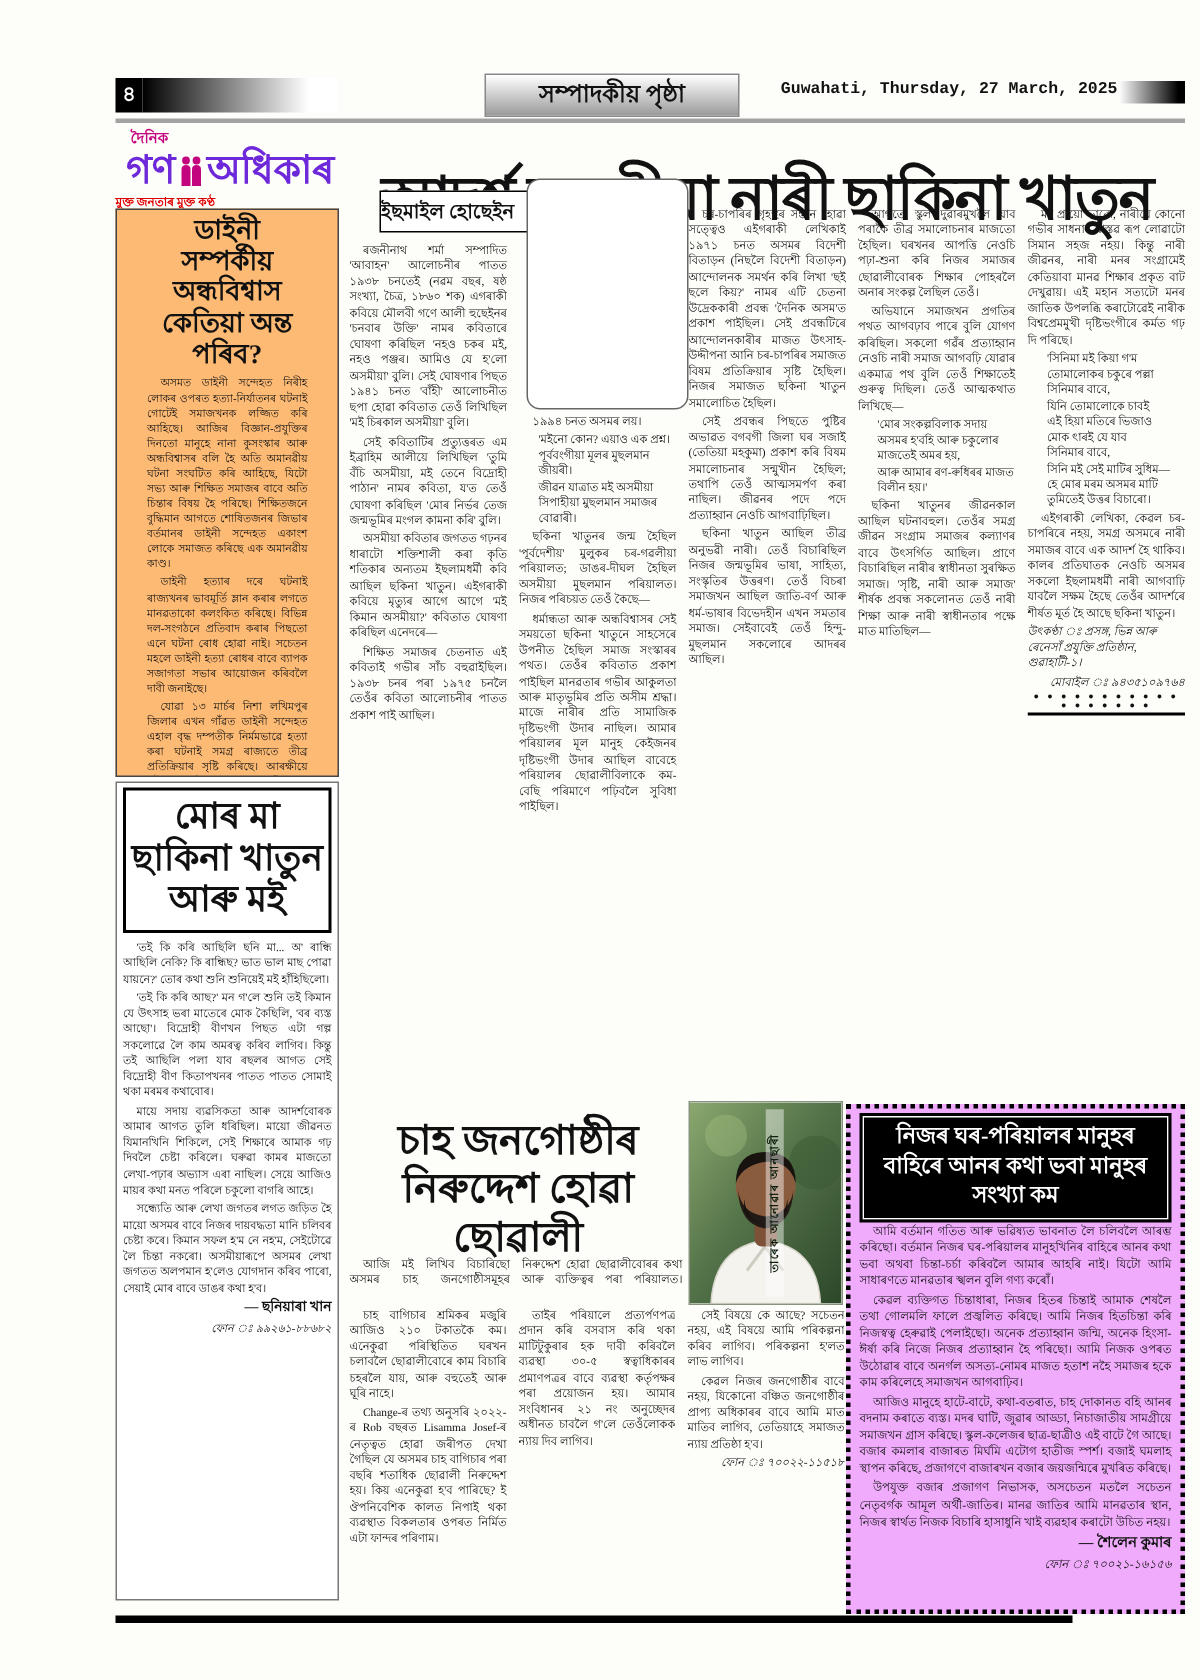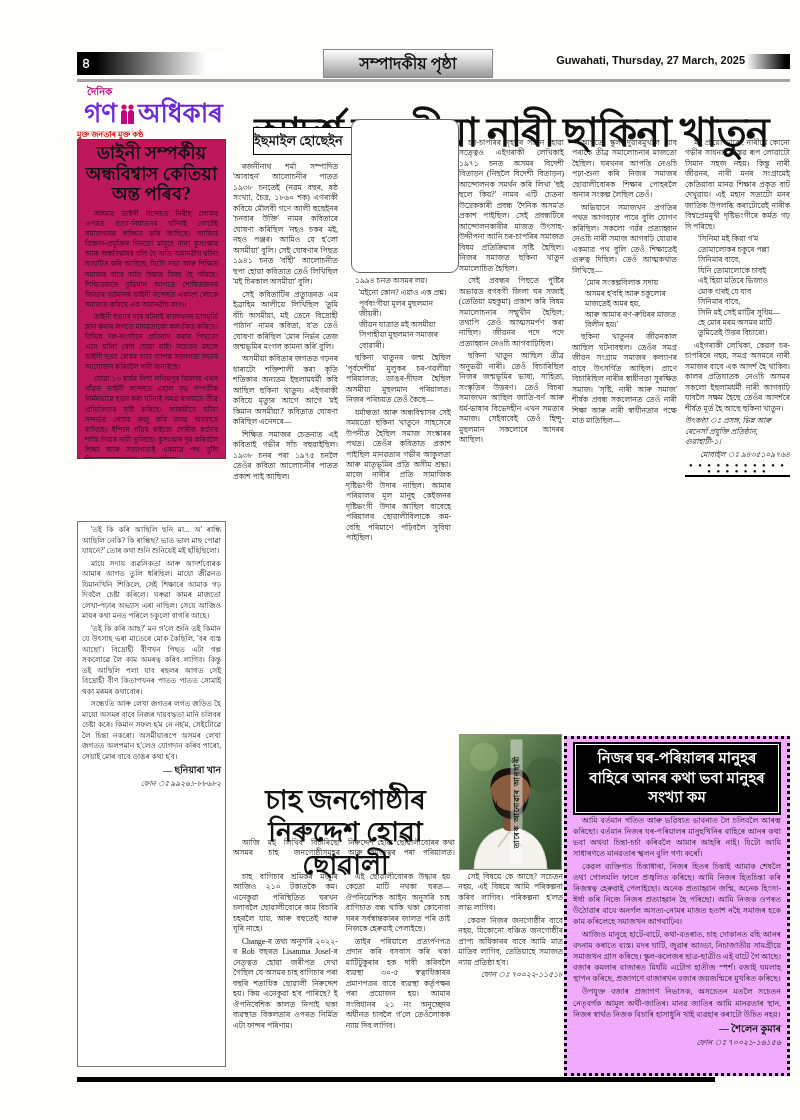--- a/index.html
+++ b/index.html
@@ -7,21 +7,21 @@
         font-family:"Liberation Serif","DejaVu Serif",serif;color:#111;overflow:hidden;}
   
   .pgnum{position:absolute;left:77px;top:52px;width:18px;height:23px;background:#000;color:#fff;
          font-weight:bold;font-size:14px;text-align:center;line-height:23px;}
   .gradbar-l{position:absolute;left:95px;top:52px;width:130px;height:23px;
              background:linear-gradient(to right,#000 0%,#fff 85%);}
   .section-box{position:absolute;left:323px;top:49px;width:168px;height:27px;
                background:linear-gradient(#ffffff,#9a9a9a);border:1px solid #888;
                font-weight:bold;font-size:16px;text-align:center;line-height:27px;}
   .dateline{position:absolute;left:520px;top:54px;width:225px;text-align:right;
-            font-family:Liberation Sans, sans-serif;font-weight:bold;font-size:11px;}
+            font-family:Liberation Mono, monospace;font-weight:bold;font-size:11px;}
   .gradbar-r{position:absolute;left:746px;top:54px;width:44px;height:15px;
              background:linear-gradient(to right,#fff 0%,#000 90%);}
   .hdr-rule{position:absolute;left:77px;top:79px;width:713px;height:3px;background:#a3a3a3;}
   
   .masthead{position:absolute;left:77px;top:84px;width:153px;}
   .dainik{display:block;margin-left:10px;color:#c4067e;font-weight:bold;font-size:10px;}
   .brand{display:flex;align-items:center;justify-content:center;gap:2px;color:#6d28d9;
          font-weight:900;font-size:26px;line-height:1;}
   .brand svg{display:block;}
   .tagline{color:#e00000;font-weight:bold;font-size:8px;text-align:left;margin:1px 4px 0 0;}
@@ -41,32 +41,32 @@
   
   .blk{margin:0 0 2px 0;}
   .blk.p{text-indent:9px;text-align:justify;}
   .blk.poem{white-space:pre-line;text-align:left;padding-left:13px;text-indent:0;}
   .blk.sig{text-align:right;font-weight:bold;font-size:1.25em;text-indent:0;}
   .blk.phone{text-align:right;font-style:italic;text-indent:0;}
   .blk.credit{font-style:italic;text-indent:0;text-align:left;}
   .blk.dots{letter-spacing:2px;font-size:6px;border-bottom:2px solid #000;text-align:center;
             line-height:1;padding-bottom:1px;text-indent:0;}
   
-  .box1{position:absolute;left:77px;top:139px;width:149px;height:320px;border:1.5px solid #444;
-        background:#be185d;padding:2px 7px;box-sizing:border-box;overflow:hidden;}
+  .box1{position:absolute;left:77px;top:139px;width:149px;height:379px;border:1.5px solid #444;
+        background:#fdba74;padding:2px 20px;box-sizing:border-box;overflow:hidden;}
   .box1 h2{margin:1px 0 4px 0;font-size:18px;line-height:1.15;text-align:center;font-weight:900;}
   .box1 .body{font-size:7.2px;line-height:1.4;text-align:justify;}
   .box2{position:absolute;left:77px;top:521px;width:149px;height:546px;border:1px solid #777;
         background:#fff;padding:3px 4px;box-sizing:border-box;overflow:hidden;}
   .box2 h2{margin:0 0 5px 0;border:2.5px solid #000;padding:5px 2px;font-size:24px;line-height:1.15;
            text-align:center;font-weight:900;}
   .box2 .body{font-size:7.4px;line-height:1.42;text-align:justify;}
   
   .tea-head{position:absolute;left:233px;top:744px;width:225px;text-align:center;font-weight:900;
-            font-size:27px;line-height:1.2;margin-top:40px;}
+            font-size:27px;line-height:1.2;}
   .tea-intro{position:absolute;left:233px;top:838px;width:222px;height:30px;column-count:2;
              column-gap:8px;font-size:7.6px;line-height:1.38;text-align:justify;overflow:hidden;}
   .tea-photo{position:absolute;left:459px;top:734px;width:101px;height:134px;overflow:hidden;
              border:1px solid #88937f;}
   .tea-photo svg{display:block;}
   .vcap{position:absolute;left:-6px;top:61px;width:125px;height:12px;transform:rotate(-90deg);
         text-align:center;font-size:7.5px;font-weight:bold;color:#10200e;
         background:rgba(255,255,255,0.45);line-height:12px;letter-spacing:1px;}
   .tea-cols{position:absolute;left:233px;top:872px;width:330px;height:200px;display:flex;gap:8px;overflow:hidden;}
   .tcol{flex:1;overflow:hidden;font-size:7.6px;line-height:1.38;text-align:justify;}
@@ -163,24 +163,25 @@
     <h2>ডাইনী সম্পৰ্কীয় অন্ধবিশ্বাস কেতিয়া অন্ত পৰিব?</h2>
     <div class="body">
         <p class="blk p">অসমত ডাইনী সন্দেহত নিৰীহ লোকৰ ওপৰত হত্যা-নিৰ্যাতনৰ ঘটনাই গোটেই সমাজখনক লজ্জিত কৰি আহিছে। আজিৰ বিজ্ঞান-প্ৰযুক্তিৰ দিনতো মানুহে নানা কুসংস্কাৰ আৰু অন্ধবিশ্বাসৰ বলি হৈ অতি অমানৱীয় ঘটনা সংঘটিত কৰি আহিছে, যিটো সভ্য আৰু শিক্ষিত সমাজৰ বাবে অতি চিন্তাৰ বিষয় হৈ পৰিছে। শিক্ষিতজনে বুদ্ধিমান আগতে শোষিতজনৰ জিভাৰ বৰ্তমানৰ ডাইনী সন্দেহত একাংশ লোকে সমাজত কৰিছে এক অমানৱীয় কাণ্ড।</p>
         <p class="blk p">ডাইনী হত্যাৰ দৰে ঘটনাই ৰাজ্যখনৰ ভাবমূৰ্তি ম্লান কৰাৰ লগতে মানৱতাকো কলংকিত কৰিছে। বিভিন্ন দল-সংগঠনে প্ৰতিবাদ কৰাৰ পিছতো এনে ঘটনা ৰোধ হোৱা নাই। সচেতন মহলে ডাইনী হত্যা ৰোধৰ বাবে ব্যাপক সজাগতা সভাৰ আয়োজন কৰিবলৈ দাবী জনাইছে।</p>
         <p class="blk p">যোৱা ১৩ মাৰ্চৰ নিশা লখিমপুৰ জিলাৰ এখন গাঁৱত ডাইনী সন্দেহত এহাল বৃদ্ধ দম্পতীক নিৰ্মমভাৱে হত্যা কৰা ঘটনাই সমগ্ৰ ৰাজ্যতে তীব্ৰ প্ৰতিক্ৰিয়াৰ সৃষ্টি কৰিছে। আৰক্ষীয়ে ঘটনা সন্দৰ্ভত গোচৰ ৰুজু কৰি তদন্ত অব্যাহত ৰাখিছে। ইপিনে গাঁৱৰ ৰাইজে দোষীক কঠোৰ শাস্তি দিয়াৰ দাবী তুলিছে। কুসংস্কাৰ দূৰ কৰিবলৈ শিক্ষা আৰু সজাগতাই একমাত্ৰ পথ বুলি বিশেষজ্ঞসকলে মত প্ৰকাশ কৰিছে।</p>
         <p class="blk p">উল্লেখ্য যে ভাৰতীয় ন্যায় সংহিতাৰ ৩২৯(৩)/১১৭(২)/৩০২(৫) ধাৰাৰ লগতে আৰু ধাৰাত জামিন ৪ (১৯) ৭/২ (১২), অসম ডাইনী বিৰোধী সুৰক্ষা আৰু সুৰক্ষা আইন ২০১৫ৰ আলমত বলি অভিযুক্ত শক্তি ঝাৰী, অঞ্জলি খেৰিয়া আৰু নেমান কেওঁক মাতি কবি ঘটনা সন্দৰ্ভত তদন্ত অব্যাহত ৰাখিছে।</p>
       </div>
   </article>
 
   <article class="box2">
+    <h2>মোৰ মা ছাকিনা খাতুন আৰু মই</h2>
     <div class="body">
         <p class="blk p">'তই কি কৰি আছিলি ছনি মা... অ' ৰান্ধি আছিলি নেকি? কি ৰান্ধিছ? ভাত ভাল মাছ পোৱা যায়নে?' তোৰ কথা শুনি শুনিয়েই মই হাঁহিছিলো।</p>
+        <p class="blk p">'তই কি কৰি আছ?' মন গ'লে শুনি তই কিমান যে উৎসাহ ভৰা মাতেৰে মোক কৈছিলি, 'বৰ ব্যস্ত আছো'। বিদ্ৰোহী বীণখন পিছত এটা গল্প সকলোৱে লৈ কাম অমৰত্ব কৰিব লাগিব। কিন্তু তই আছিলি পলা যাব ৰছলৰ আগত সেই বিদ্ৰোহী বীণ কিতাপখনৰ পাতত পাতত সোমাই থকা মৰমৰ কথাবোৰ।</p>
         <p class="blk p">মায়ে সদায় ব্যৱসিকতা আৰু আদৰ্শবোৰক আমাৰ আগত তুলি ধৰিছিল। মায়ো জীৱনত যিমানখিনি শিকিলে, সেই শিক্ষাৰে আমাক গঢ় দিবলৈ চেষ্টা কৰিলে। ঘৰুৱা কামৰ মাজতো লেখা-পঢ়াৰ অভ্যাস এৰা নাছিল। সেয়ে আজিও মায়ৰ কথা মনত পৰিলে চকুলো বাগৰি আহে।</p>
-        <p class="blk p">'তই কি কৰি আছ?' মন গ'লে শুনি তই কিমান যে উৎসাহ ভৰা মাতেৰে মোক কৈছিলি, 'বৰ ব্যস্ত আছো'। বিদ্ৰোহী বীণখন পিছত এটা গল্প সকলোৱে লৈ কাম অমৰত্ব কৰিব লাগিব। কিন্তু তই আছিলি পলা যাব ৰছলৰ আগত সেই বিদ্ৰোহী বীণ কিতাপখনৰ পাতত পাতত সোমাই থকা মৰমৰ কথাবোৰ।</p>
         <p class="blk p">সন্ধ্যেতি আৰু লেখা জগতৰ লগত জড়িত হৈ মায়ো অসমৰ বাবে নিজৰ দায়বদ্ধতা মানি চলিবৰ চেষ্টা কৰে। কিমান সফল হ'ম নে নহ'ম, সেইটোৱে লৈ চিন্তা নকৰো। অসমীয়াৰূপে অসমৰ লেখা জগতত অলপমান হ'লেও যোগদান কৰিব পাৰো, সেয়াই মোৰ বাবে ডাঙৰ কথা হ'ব।</p>
         <p class="blk sig">— ছনিয়াৰা খান</p>
         <p class="blk phone">ফোন ঃ ৯৯২৬১-৮৮৬৮২</p>
       </div>
   </article>
 
   <div class="tea-head">
     <div>চাহ জনগোষ্ঠীৰ</div>
     <div>নিৰুদ্দেশ হোৱা ছোৱালী</div>
   </div>
@@ -209,21 +210,20 @@
       <path d="M36 64 Q38 80 50.5 81 Q63 80 65 64 L65 72 Q62 80 50.5 81 Q39 80 36 72 Z" fill="#191310"></path>
     </svg>
     <figcaption class="vcap">তাৰেক আনোৱাৰ আনছাৰী</figcaption>
   </figure>
   <div class="tea-cols">
     <div class="tcol">
         <p class="blk p">চাহ বাগিচাৰ শ্ৰমিকৰ মজুৰি আজিও ২১০ টকাতকৈ কম। এনেকুৱা পৰিস্থিতিত ঘৰখন চলাবলৈ ছোৱালীবোৰে কাম বিচাৰি চহৰলৈ যায়, আৰু বহুতেই আৰু ঘূৰি নাহে।</p>
         <p class="blk p">Change-ৰ তথ্য অনুসৰি ২০২২-ৰ Rob বছৰত Lisamma Josef-ৰ নেতৃত্বত হোৱা জৰীপত দেখা গৈছিল যে অসমৰ চাহ বাগিচাৰ পৰা বছৰি শতাধিক ছোৱালী নিৰুদ্দেশ হয়। কিয় এনেকুৱা হ'ব পাৰিছে? ই ঔপনিবেশিক কালত নিপাই থকা ব্যৱস্থাত বিকলতাৰ ওপৰত নিৰ্মিত এটা ফান্দৰ পৰিণাম।</p>
       </div>
     <div class="tcol">
-        <p class="blk p">এই ছোৱালীবোৰক উদ্ধাৰ হয় কেতো মাটি নথকা ঘৰত— ঔপনিৱেশিক আইন অনুসৰি চাহ বাগিচাত বন্ধ থাকি থকা কোনোবা ঘৰৰ সৰ্বস্বান্তকাৰৰ জালত পৰি তাই নিজকে হেৰুৱাই পেলাইছে।</p>
         <p class="blk p">তাইৰ পৰিয়ালে প্ৰত্যৰ্পণপত্ৰ প্ৰদান কৰি বসবাস কৰি থকা মাটিটুকুৰাৰ হক দাবী কৰিবলৈ ব্যৱস্থা ৩০-৫ স্বত্বাধিকাৰৰ প্ৰমাণপত্ৰৰ বাবে ব্যৱস্থা কৰ্তৃপক্ষৰ পৰা প্ৰয়োজন হয়। আমাৰ সংবিধানৰ ২১ নং অনুচ্ছেদৰ অধীনত চাবলৈ গ'লে তেওঁলোকক ন্যায় দিব লাগিব।</p>
       </div>
     <div class="tcol">
         <p class="blk p">সেই বিষয়ে কে আছে? সচেতন নহয়, এই বিষয়ে আমি পৰিকল্পনা কৰিব লাগিব। পৰিকল্পনা হ'লত লাভ লাগিব।</p>
         <p class="blk p">কেৱল নিজৰ জনগোষ্ঠীৰ বাবে নহয়, যিকোনো বঞ্চিত জনগোষ্ঠীৰ প্ৰাপ্য অধিকাৰৰ বাবে আমি মাত মাতিব লাগিব, তেতিয়াহে সমাজত ন্যায় প্ৰতিষ্ঠা হ'ব।</p>
         <p class="blk phone">ফোন ঃ ৭০০২২-১১৫১৮</p>
       </div>
   </div>
 
   <article class="dot-box">

